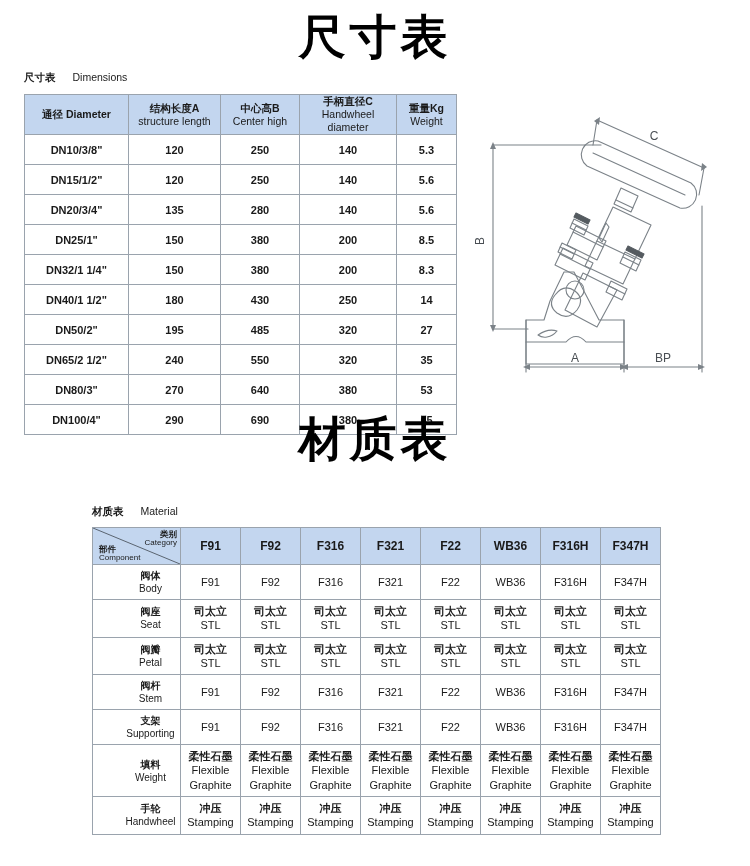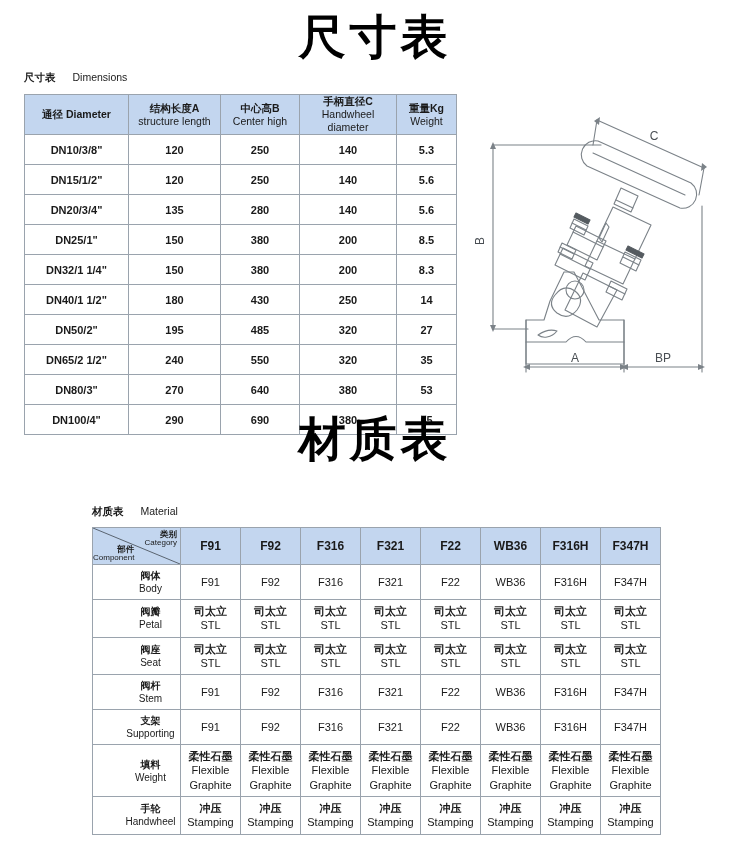--- a/index.html
+++ b/index.html
@@ -123,23 +123,23 @@
     line-height: 1.05;
     white-space: nowrap;
     font-weight: 700;
   }
   #material-table th.corner .lbl-cat {
     right: 3px;
     top: 2px;
     text-align: right;
   }
   #material-table th.corner .lbl-comp {
-    left: 0;
+    left: 6px;
     bottom: 2px;
-    text-align: right;
+    text-align: left;
   }
   #material-table th.corner .lbl .sm-en {
     display: block;
     font-weight: 400;
     font-size: 8px;
   }
 
   
   #valve-drawing {
     position: absolute;
@@ -449,60 +449,60 @@
         </td>
         <td class="mat-cell">
           <span class="cell-en">F316H</span>
         </td>
         <td class="mat-cell">
           <span class="cell-en">F347H</span>
         </td>
       </tr>
       <tr>
         <td class="comp-cell">
+          <span class="cell-cn">阀座</span>
+          <span class="cell-en">Seat</span>
+        </td>
+        <td class="mat-cell">
+          <span class="cell-cn">司太立</span>
+          <span class="cell-en">STL</span>
+        </td>
+        <td class="mat-cell">
+          <span class="cell-cn">司太立</span>
+          <span class="cell-en">STL</span>
+        </td>
+        <td class="mat-cell">
+          <span class="cell-cn">司太立</span>
+          <span class="cell-en">STL</span>
+        </td>
+        <td class="mat-cell">
+          <span class="cell-cn">司太立</span>
+          <span class="cell-en">STL</span>
+        </td>
+        <td class="mat-cell">
+          <span class="cell-cn">司太立</span>
+          <span class="cell-en">STL</span>
+        </td>
+        <td class="mat-cell">
+          <span class="cell-cn">司太立</span>
+          <span class="cell-en">STL</span>
+        </td>
+        <td class="mat-cell">
+          <span class="cell-cn">司太立</span>
+          <span class="cell-en">STL</span>
+        </td>
+        <td class="mat-cell">
+          <span class="cell-cn">司太立</span>
+          <span class="cell-en">STL</span>
+        </td>
+      </tr>
+      <tr>
+        <td class="comp-cell">
           <span class="cell-cn">阀瓣</span>
           <span class="cell-en">Petal</span>
-        </td>
-        <td class="mat-cell">
-          <span class="cell-cn">司太立</span>
-          <span class="cell-en">STL</span>
-        </td>
-        <td class="mat-cell">
-          <span class="cell-cn">司太立</span>
-          <span class="cell-en">STL</span>
-        </td>
-        <td class="mat-cell">
-          <span class="cell-cn">司太立</span>
-          <span class="cell-en">STL</span>
-        </td>
-        <td class="mat-cell">
-          <span class="cell-cn">司太立</span>
-          <span class="cell-en">STL</span>
-        </td>
-        <td class="mat-cell">
-          <span class="cell-cn">司太立</span>
-          <span class="cell-en">STL</span>
-        </td>
-        <td class="mat-cell">
-          <span class="cell-cn">司太立</span>
-          <span class="cell-en">STL</span>
-        </td>
-        <td class="mat-cell">
-          <span class="cell-cn">司太立</span>
-          <span class="cell-en">STL</span>
-        </td>
-        <td class="mat-cell">
-          <span class="cell-cn">司太立</span>
-          <span class="cell-en">STL</span>
-        </td>
-      </tr>
-      <tr>
-        <td class="comp-cell">
-          <span class="cell-cn">阀座</span>
-          <span class="cell-en">Seat</span>
         </td>
         <td class="mat-cell">
           <span class="cell-cn">司太立</span>
           <span class="cell-en">STL</span>
         </td>
         <td class="mat-cell">
           <span class="cell-cn">司太立</span>
           <span class="cell-en">STL</span>
         </td>
         <td class="mat-cell">

